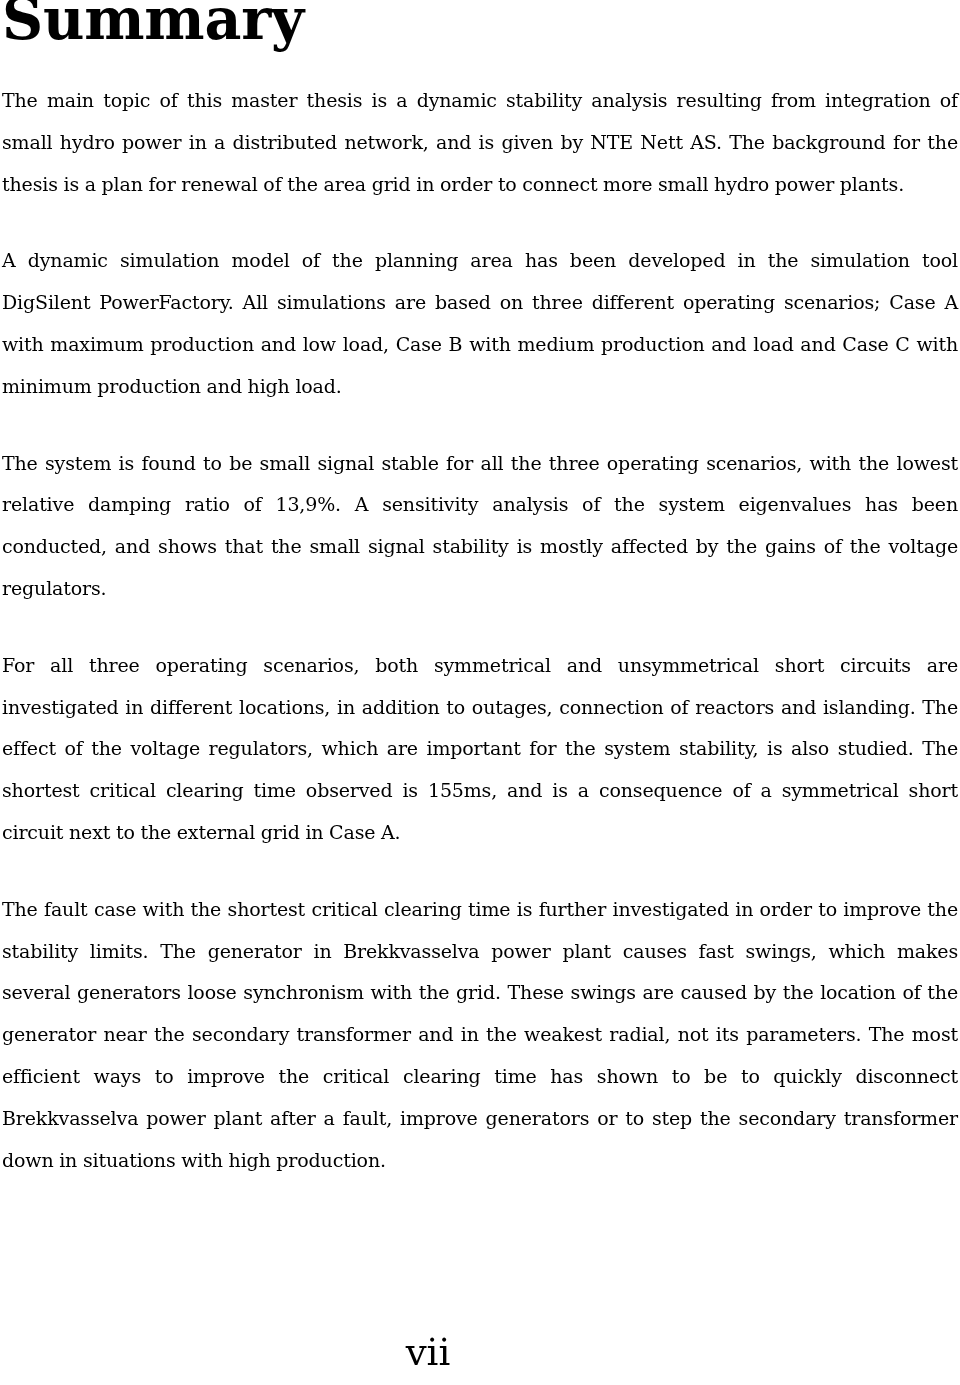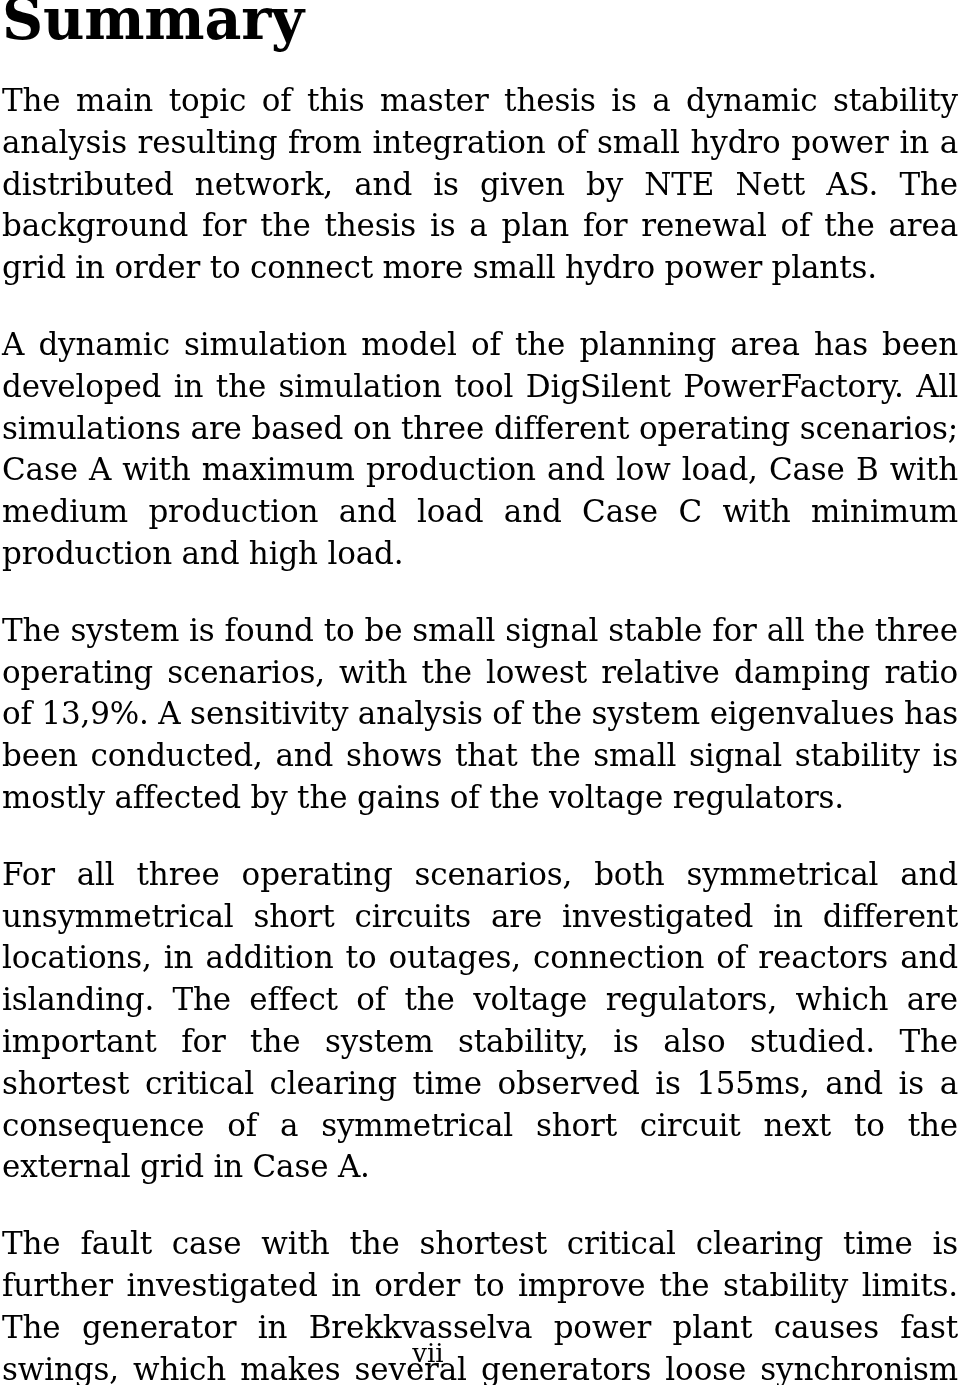--- a/index.html
+++ b/index.html
@@ -40,21 +40,21 @@
     margin: 0;
     padding: 0;
     position: relative;
     top: -10px;
     white-space: nowrap;
   }
 
   .body-text {
     margin: 0;
     padding: 0;
-    font-size: 31px;
+    font-size: 19px;
     line-height: 41.8px;
     text-align: justify;
     text-justify: inter-word;
     word-spacing: -0.2px;
     letter-spacing: -0.15px;
     hyphens: none;
   }
 
   .body-text + .body-text {
     margin-top: 35px;
@@ -64,21 +64,21 @@
   .paragraphs {
     margin-top: 22px;
   }
 
   .page-footer {
     position: absolute;
     left: 0;
     right: 0;
     top: 1336px;
     text-align: center;
-    font-size: 26px;
+    font-size: 37px;
     line-height: 34px;
   }
 
   .folio {
     display: inline-block;
   }
 </style>
 </head>
 <body>
 

